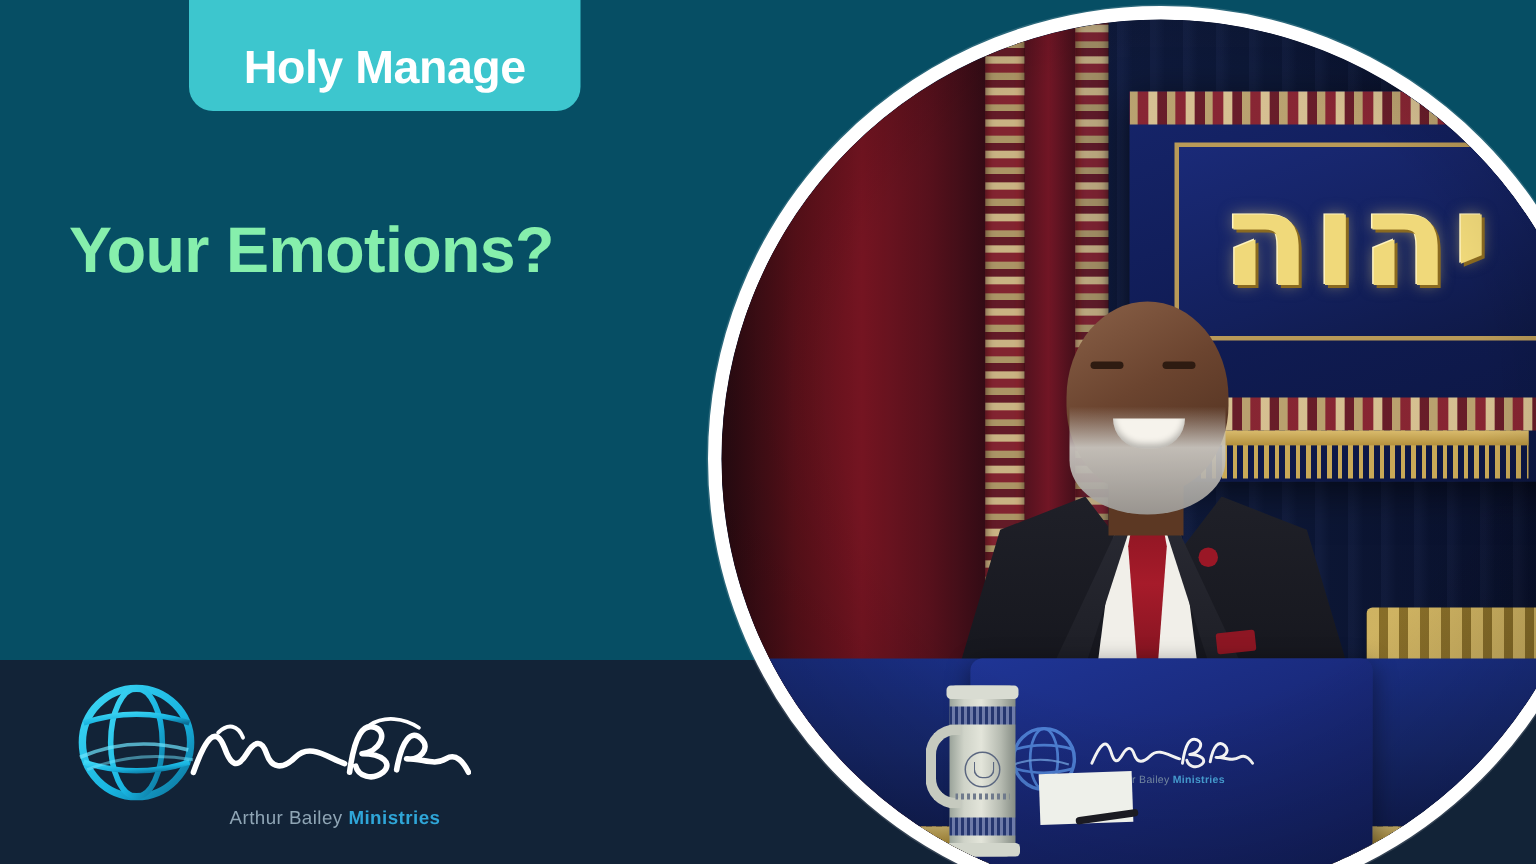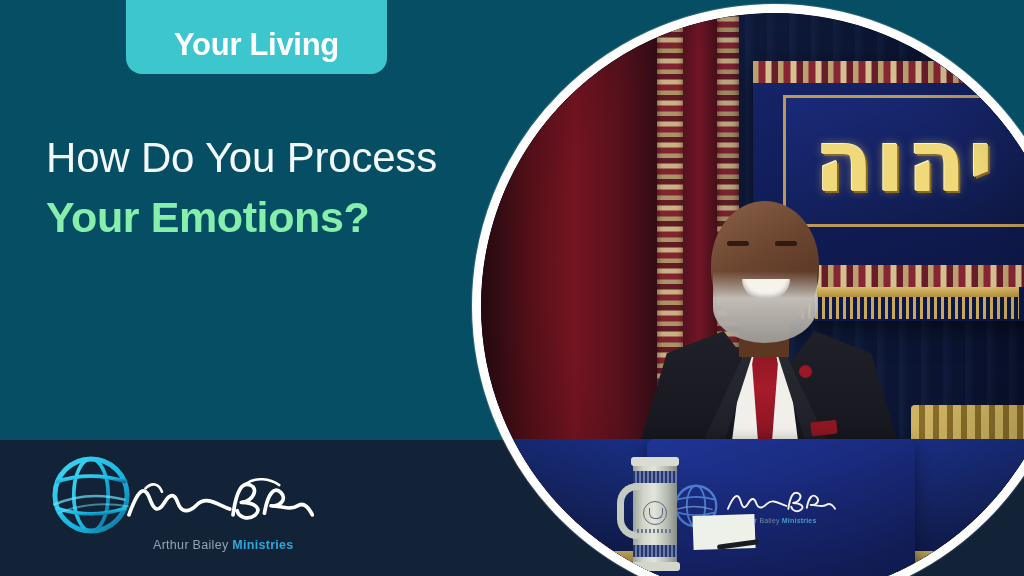--- a/index.html
+++ b/index.html
@@ -500,25 +500,24 @@
             <span class="w2">Ministries</span>
           </div>
         </div>
       </div>
 
       <div class="vignette"></div>
     </div>
   </div>
 
   <div class="badge">
-    <span class="badge-label">Your Living</span>
+    <span class="badge-label">Holy Manage</span>
   </div>
 
   <div class="headline">
-    <div class="headline-line">How Do You Process</div>
     <div class="headline-emph">Your Emotions?</div>
   </div>
 
   <div class="brand">
     <svg class="brand-globe" viewBox="0 0 100 100">
       <defs>
         <linearGradient id="gcy" x1="0" y1="0" x2="1" y2="1">
           <stop offset="0%" stop-color="#3fd8f5"></stop>
           <stop offset="60%" stop-color="#18b4e0"></stop>
           <stop offset="100%" stop-color="#0b6f97"></stop>

